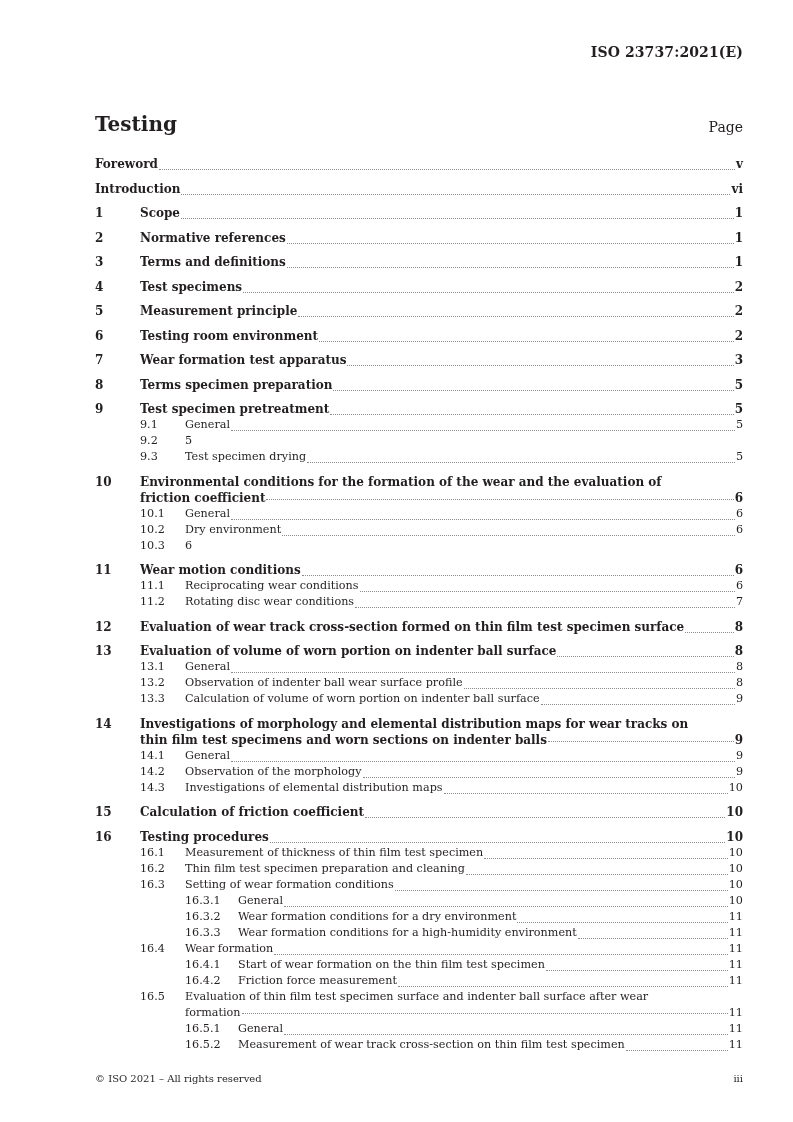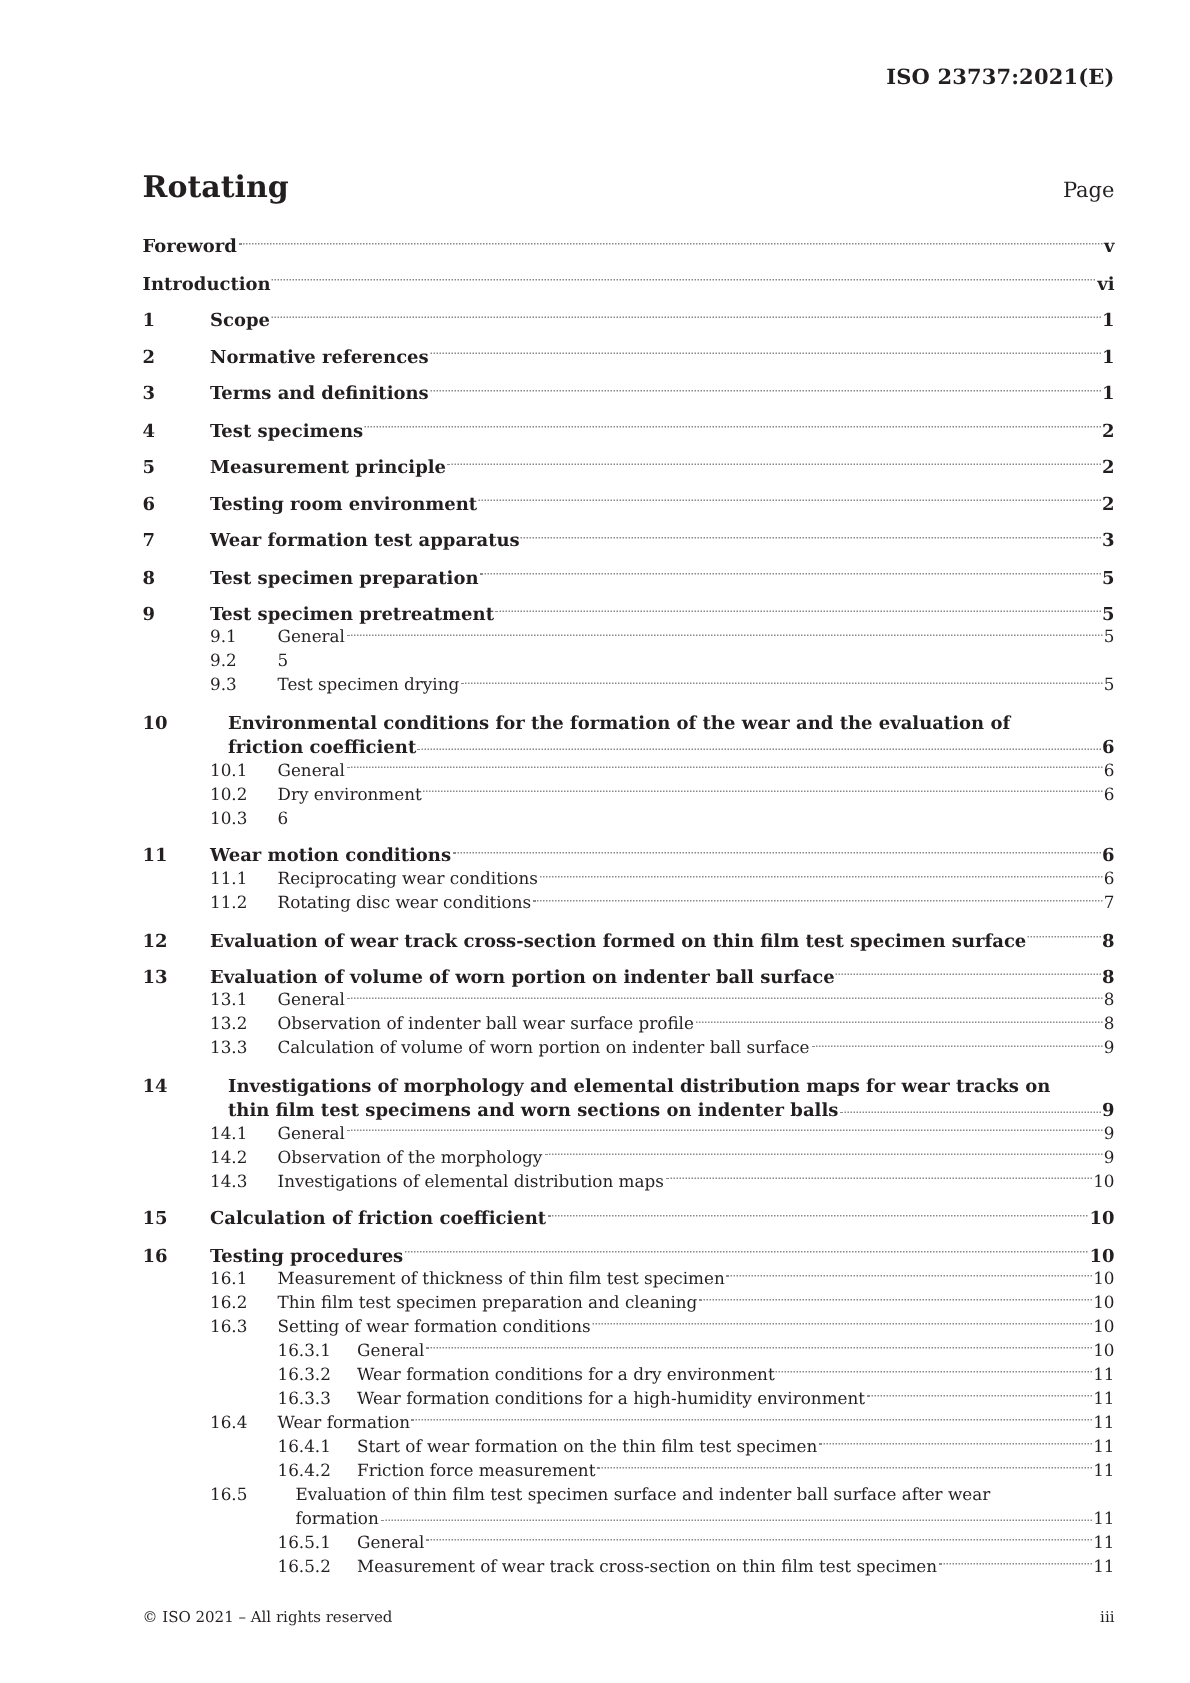--- a/index.html
+++ b/index.html
@@ -11,35 +11,35 @@
   .toc { position: absolute; top: 156px; left: 95px; width: 648px; }
   .row { position: relative; display: flex; align-items: baseline; font-size: 11.2px; line-height: 16px; }
   .row.l1 { font-weight: bold; font-size: 12px; line-height: 16px; }
   .row.gap { margin-top: 8.5px; }
   .num { flex: 0 0 auto; }
   .l1 .num { width: 45px; }
   .l2 { padding-left: 45px; }
   .l2 .num { width: 45px; }
   .l3 { padding-left: 90px; }
   .l3 .num { width: 53px; }
-  .title-wrap { flex: 1 1 auto; display: flex; align-items: center; min-width: 0; }
+  .title-wrap { flex: 1 1 auto; display: flex; align-items: flex-end; min-width: 0; }
   .title { white-space: nowrap; }
   .leader { flex: 1 1 auto; border-bottom: 1px dotted #8a8a8a; margin: 0 1px 0 1px; height: 0; position: relative; top: -2px; }
   .pg { flex: 0 0 auto; text-align: right; }
-  .multiline .title-wrap { flex-direction: column; align-items: stretch; margin-left: 12px; }
+  .multiline .title-wrap { flex-direction: column; align-items: stretch; }
   .multiline .line1 { white-space: nowrap; }
   .multiline .line2 { display: flex; align-items: baseline; }
   .footer-left { position: absolute; top: 1073px; left: 95px; font-size: 10px; }
   .footer-right { position: absolute; top: 1073px; right: 50px; font-size: 10px; }
 </style>
 </head>
 <body>
 
 <div class="doc-id">ISO 23737:2021(E)</div>
-<div class="contents-title">Rotating</div>
+<div class="contents-title">Testing</div>
 <div class="page-label">Page</div>
 
 <div class="toc">
 
   <div class="row l1">
     <div class="title-wrap">
         <span class="title">Foreword</span>
         <span class="leader"></span>
       </div>
     <span class="pg">v</span>
@@ -104,21 +104,21 @@
     <span class="num">7</span>
     <div class="title-wrap">
         <span class="title">Wear formation test apparatus</span>
         <span class="leader"></span>
       </div>
     <span class="pg">3</span>
   </div>
   <div class="row l1 gap">
     <span class="num">8</span>
     <div class="title-wrap">
-        <span class="title">Test specimen preparation</span>
+        <span class="title">Terms specimen preparation</span>
         <span class="leader"></span>
       </div>
     <span class="pg">5</span>
   </div>
 
   <div class="row l1 gap">
     <span class="num">9</span>
     <div class="title-wrap">
         <span class="title">Test specimen pretreatment</span>
         <span class="leader"></span>

